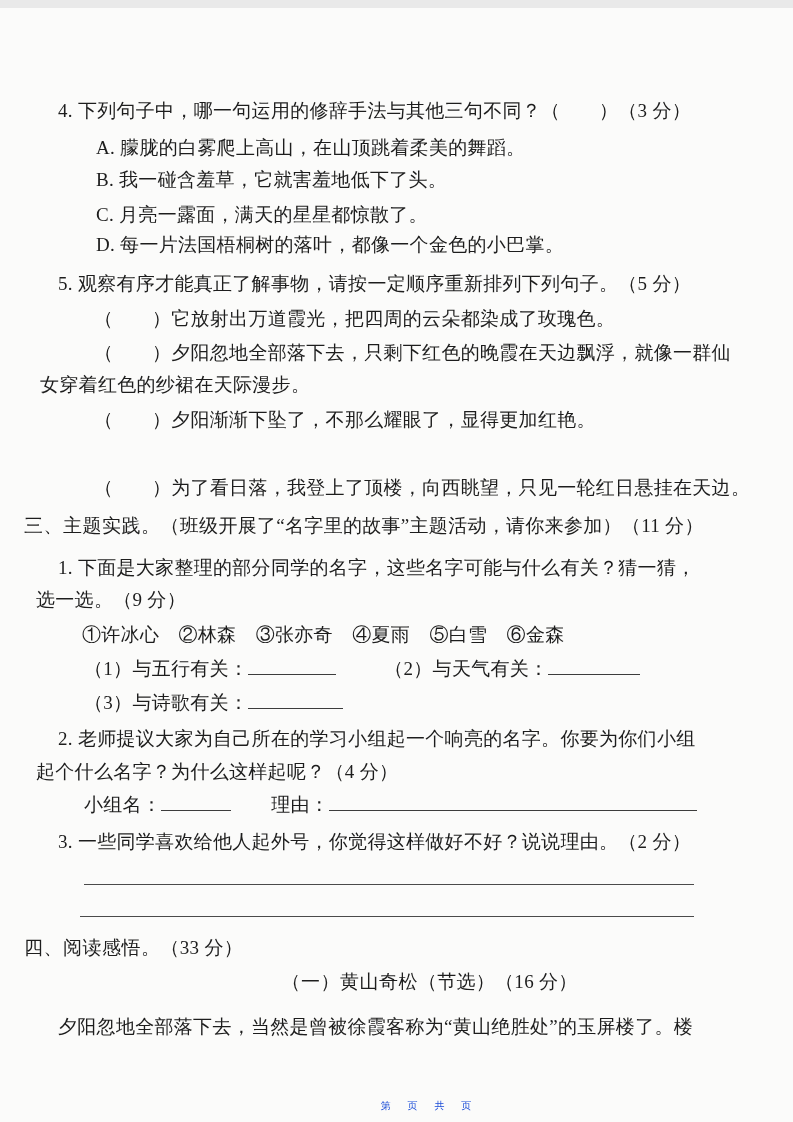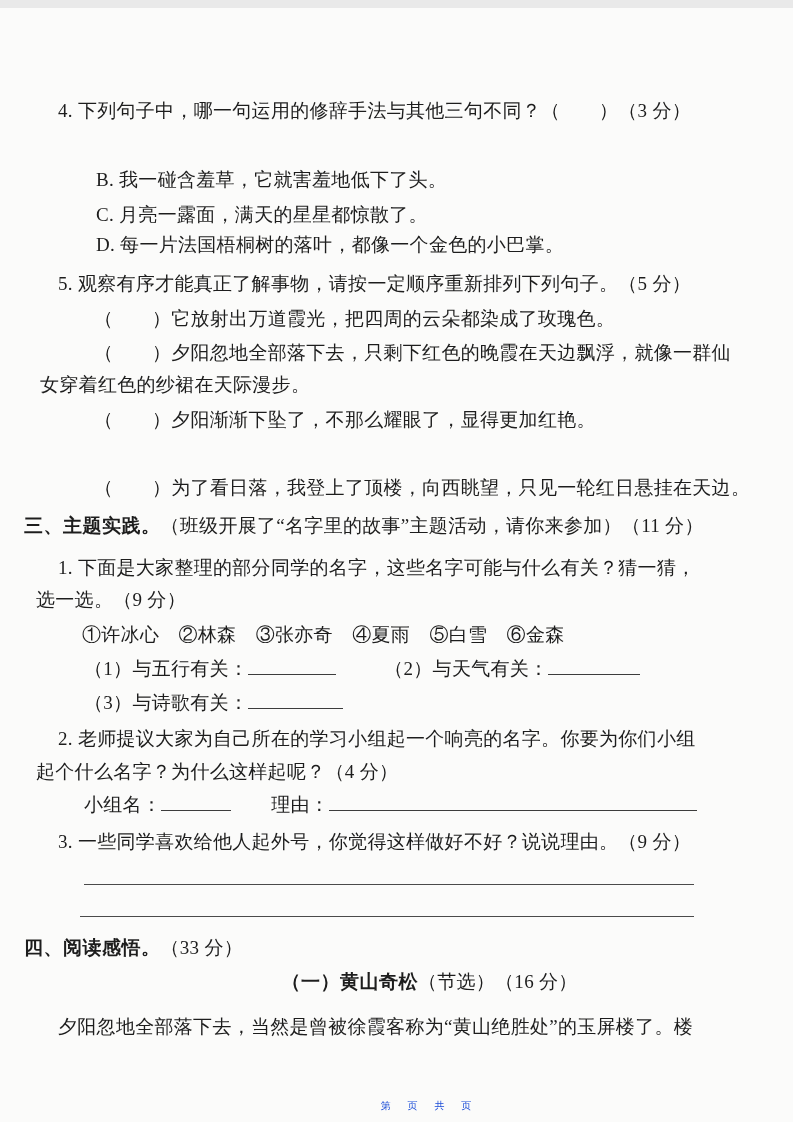--- a/index.html
+++ b/index.html
@@ -7,37 +7,38 @@
     position:relative;
     width:793px;height:1122px;
     margin:8px auto;
     background:#fbfbfa;
     font-family:"Liberation Serif","DejaVu Serif",serif;
     font-size:19px;
     color:#1d1d1d;
     overflow:hidden;
   }
   .ln{position:absolute;white-space:nowrap;line-height:26px;letter-spacing:0.3px;}
-  .b{font-weight:700;font-family:"Liberation Sans","DejaVu Sans",sans-serif;letter-spacing:0.5px;}
+  .b{font-weight:400;font-family:"Liberation Sans","DejaVu Sans",sans-serif;letter-spacing:0.5px;}
   .ul{display:inline-block;border-bottom:1.4px solid #3c3c3c;height:15px;vertical-align:baseline;}
   .rule{position:absolute;height:0;border-bottom:1.6px solid #4a4a4a;}
   .center{left:0;width:100%;text-align:center;padding-left:33px;}
   .footer{
     font-family:"Liberation Sans","DejaVu Sans",sans-serif;
     font-size:10px;letter-spacing:7px;color:#1d4ed8;
   }
   .gapA{display:inline-block;width:48px;}
   .gapB{display:inline-block;width:40px;}
 </style>
 </head>
 <body>
 
 <div id="doc">
 
   <div class="ln" style="top:90px;left:58px">4. 下列句子中，哪一句运用的修辞手法与其他三句不同？（　　）（3 分）</div>
+  <div class="ln" style="top:127px;left:96px">A. 朦胧的白雾爬上高山，在山顶跳着柔美的舞蹈。</div>
   <div class="ln" style="top:159px;left:96px">B. 我一碰含羞草，它就害羞地低下了头。</div>
   <div class="ln" style="top:194px;left:96px">C. 月亮一露面，满天的星星都惊散了。</div>
   <div class="ln" style="top:224px;left:96px">D. 每一片法国梧桐树的落叶，都像一个金色的小巴掌。</div>
 
   <div class="ln" style="top:263px;left:58px">5. 观察有序才能真正了解事物，请按一定顺序重新排列下列句子。（5 分）</div>
   <div class="ln" style="top:298px;left:94px">（　　）它放射出万道霞光，把四周的云朵都染成了玫瑰色。</div>
   <div class="ln" style="top:332px;left:94px">（　　）夕阳忽地全部落下去，只剩下红色的晚霞在天边飘浮，就像一群仙</div>
   <div class="ln" style="top:364px;left:40px">女穿着红色的纱裙在天际漫步。</div>
   <div class="ln" style="top:399px;left:94px">（　　）夕阳渐渐下坠了，不那么耀眼了，显得更加红艳。</div>
   <div class="ln" style="top:467px;left:94px">（　　）为了看日落，我登上了顶楼，向西眺望，只见一轮红日悬挂在天边。</div>
@@ -58,21 +59,21 @@
     <span>（3）与诗歌有关：</span><span class="ul" style="width:95px"></span>
   </div>
 
   <div class="ln" style="top:718px;left:58px">2. 老师提议大家为自己所在的学习小组起一个响亮的名字。你要为你们小组</div>
   <div class="ln" style="top:751px;left:36px">起个什么名字？为什么这样起呢？（4 分）</div>
 
   <div class="ln" style="top:784px;left:84px">
     <span>小组名：</span><span class="ul" style="width:70px"></span><span class="gapB"></span><span>理由：</span><span class="ul" style="width:368px"></span>
   </div>
 
-  <div class="ln" style="top:821px;left:58px">3. 一些同学喜欢给他人起外号，你觉得这样做好不好？说说理由。（9 分）</div>
+  <div class="ln" style="top:821px;left:58px">3. 一些同学喜欢给他人起外号，你觉得这样做好不好？说说理由。（2 分）</div>
 
   <div class="rule" style="top:876px;left:84px;width:610px"></div>
   <div class="rule" style="top:908px;left:80px;width:614px"></div>
 
   <div class="ln" style="top:927px;left:24px">
     <span class="b">四、阅读感悟。</span><span>（33 分）</span>
   </div>
 
   <div class="ln center" style="top:961px">
     <span class="b">（一）黄山奇松</span><span>（节选）（16 分）</span>

